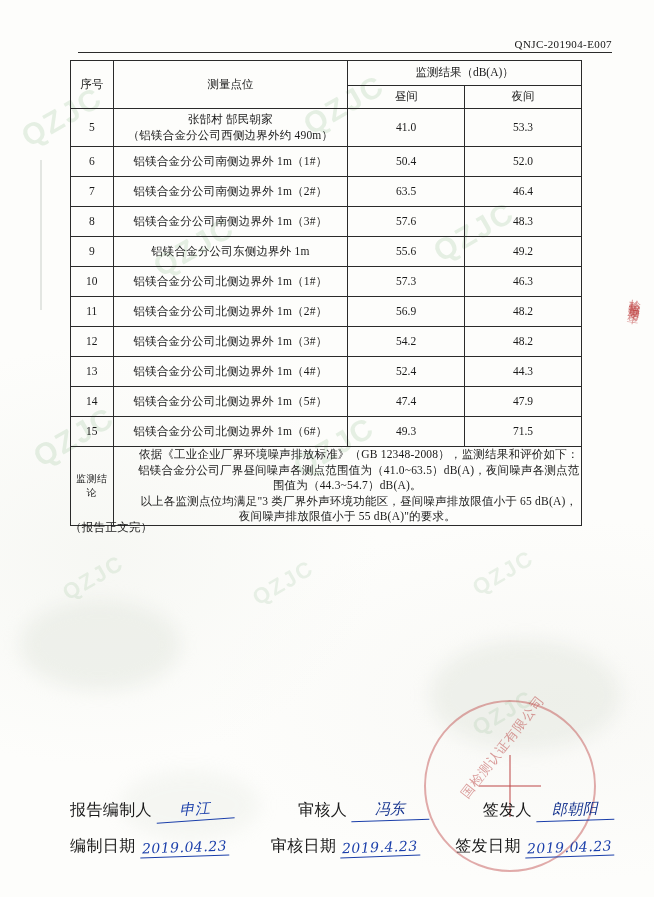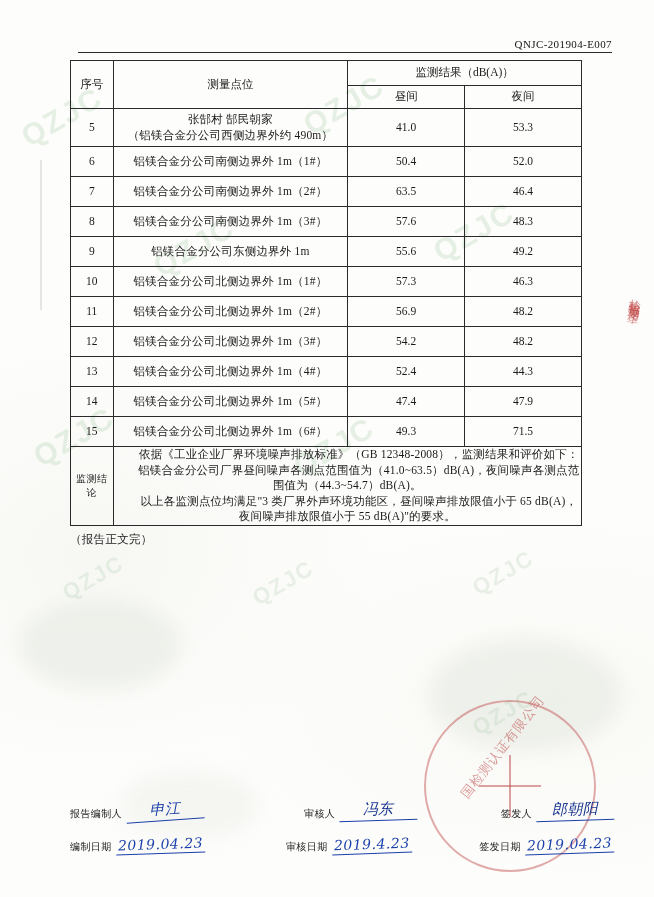--- a/index.html
+++ b/index.html
@@ -90,42 +90,42 @@
     font-size: 11.5px;
     line-height: 1.85;
     letter-spacing: 0.2px;
     margin-top: 36px;
   }
   .concl-body p { margin: 0; }
   .concl-body p.indent { text-indent: 2em; }
   .note-end {
     position: absolute;
     left: 70px;
-    top: 532px;
+    top: 520px;
     font-size: 11.5px;
     letter-spacing: 0.3px;
   }
   .sign-row {
     position: absolute;
     left: 70px;
     right: 40px;
     top: 800px;
     display: flex;
     font-size: 13px;
     letter-spacing: 0.4px;
   }
   .sign-row2 {
     top: 836px;
   }
   .sign-cell {
     display: flex;
     align-items: flex-end;
     white-space: nowrap;
   }
-  .sign-cell .lbl { font-size: 10px; text-align: center; }
+  .sign-cell .lbl { font-size: 16px; text-align: center; }
   .sign-gap1 { width: 110px; }
   .sign-gap2 { width: 92px; }
   .hand {
     font-family: "DejaVu Serif", serif;
     color: #1b3faa;
     font-style: italic;
     font-size: 15px;
     margin-left: 4px;
     transform: rotate(-4deg);
     display: inline-block;

